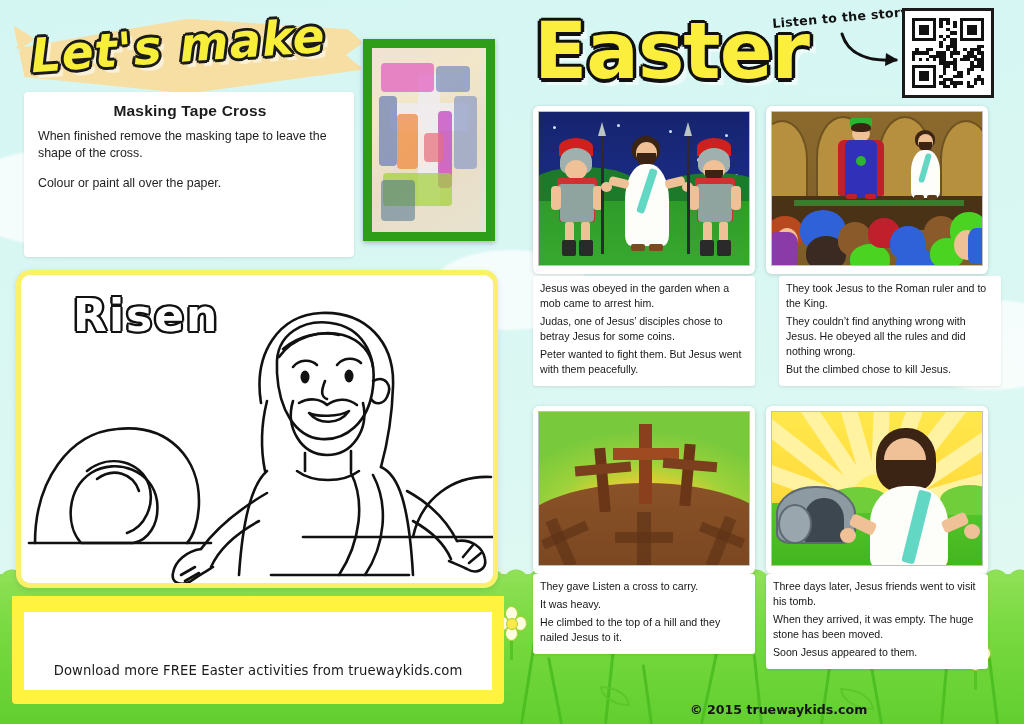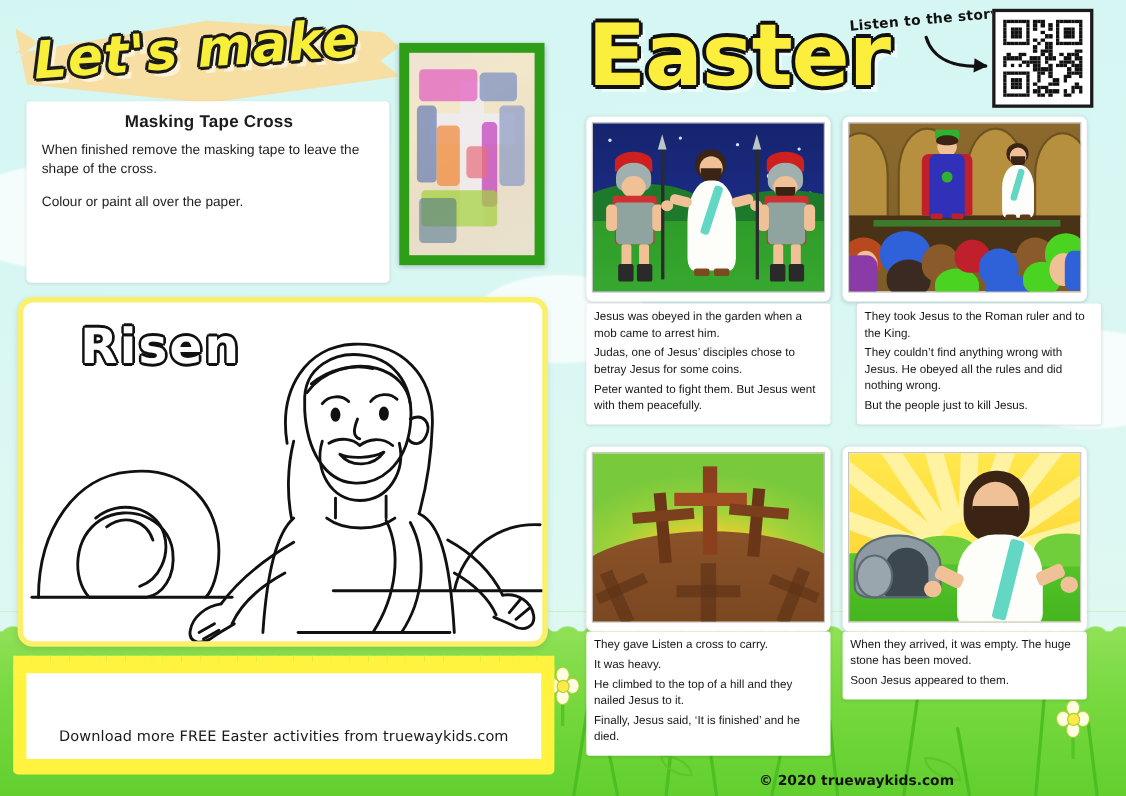--- a/index.html
+++ b/index.html
@@ -858,21 +858,21 @@
       <div class="crowd-head" style="left:152px;top:104px;width:34px;height:32px;background:#8a5a2a;"></div>
       <div class="crowd-head" style="left:158px;top:126px;width:34px;height:30px;background:#4ad321;"></div>
       <div class="crowd-head" style="left:178px;top:100px;width:38px;height:36px;background:#4ad321;"></div>
       <div class="crowd-face" style="left:182px;top:118px;width:26px;height:30px;"></div>
       <div class="crowd-head" style="left:196px;top:116px;width:26px;height:36px;background:#2f62d8;border-radius:30% 40% 20% 20%;"></div>
     </div>
   </div>
   <div class="capbox c2">
     <p class="cap-line">They took Jesus to the Roman ruler and to the King.</p>
     <p class="cap-line">They couldn’t find anything wrong with Jesus. He obeyed all the rules and did nothing wrong.</p>
-    <p class="cap-line">But the people just to kill Jesus.</p>
+    <p class="cap-line">But the climbed chose to kill Jesus.</p>
   </div>
 
   <div class="panel p3">
     <div class="art">
       <div class="sky-grad3"></div>
       <div class="hill-brown" style="left:-26px;bottom:-28px;width:266px;height:110px;"></div>
 
       <div class="cross-wood" style="left:58px;top:36px;width:11px;height:64px;background:#6b3617;transform:rotate(-5deg);"></div>
       <div class="cross-wood" style="left:36px;top:52px;width:56px;height:10px;background:#7b3f1d;transform:rotate(-5deg);"></div>
 
@@ -887,21 +887,20 @@
       <div class="shadow-cross" style="left:98px;top:100px;width:14px;height:56px;"></div>
       <div class="shadow-cross" style="left:76px;top:120px;width:58px;height:11px;"></div>
       <div class="shadow-cross" style="left:176px;top:104px;width:12px;height:52px;transform:rotate(22deg);"></div>
       <div class="shadow-cross" style="left:160px;top:118px;width:46px;height:10px;transform:rotate(22deg);"></div>
     </div>
   </div>
   <div class="capbox c3">
     <p class="cap-line">They gave Listen a cross to carry.</p>
     <p class="cap-line">It was heavy.</p>
     <p class="cap-line">He climbed to the top of a hill and they nailed Jesus to it.</p>
-    <p class="cap-line">Finally, Jesus said, ‘It is finished’ and he died.</p>
   </div>
 
   <div class="panel p4">
     <div class="art">
       <div class="sunburst">
         <div class="ray" style="left:98px;top:-40px;width:16px;height:140px;transform:rotate(-70deg);"></div>
         <div class="ray" style="left:98px;top:-40px;width:16px;height:140px;transform:rotate(-52deg);"></div>
         <div class="ray" style="left:98px;top:-40px;width:16px;height:140px;transform:rotate(-34deg);"></div>
         <div class="ray" style="left:98px;top:-40px;width:16px;height:140px;transform:rotate(-16deg);"></div>
         <div class="ray" style="left:98px;top:-40px;width:16px;height:140px;transform:rotate(2deg);"></div>
@@ -924,19 +923,20 @@
       <div class="beard" style="left:112px;top:48px;width:42px;height:28px;border-radius:0 0 55% 55%;"></div>
       <div class="robe" style="left:98px;top:74px;width:78px;height:84px;"></div>
       <div class="sash" style="left:138px;top:78px;width:13px;height:74px;transform:rotate(14deg);"></div>
       <div class="arm" style="left:78px;top:106px;width:26px;height:13px;transform:rotate(26deg);"></div>
       <div class="arm" style="left:170px;top:104px;width:26px;height:13px;transform:rotate(-24deg);"></div>
       <div class="head" style="left:68px;top:116px;width:16px;height:15px;"></div>
       <div class="head" style="left:192px;top:112px;width:16px;height:15px;"></div>
     </div>
   </div>
   <div class="capbox c4">
+    <p class="cap-line">Three days later, Jesus friends went to visit his tomb.</p>
     <p class="cap-line">When they arrived, it was empty. The huge stone has been moved.</p>
     <p class="cap-line">Soon Jesus appeared to them.</p>
   </div>
 
-  <div class="copyright">© 2020 truewaykids.com</div>
+  <div class="copyright">© 2015 truewaykids.com</div>
 
 </div>
 
 </body></html>

